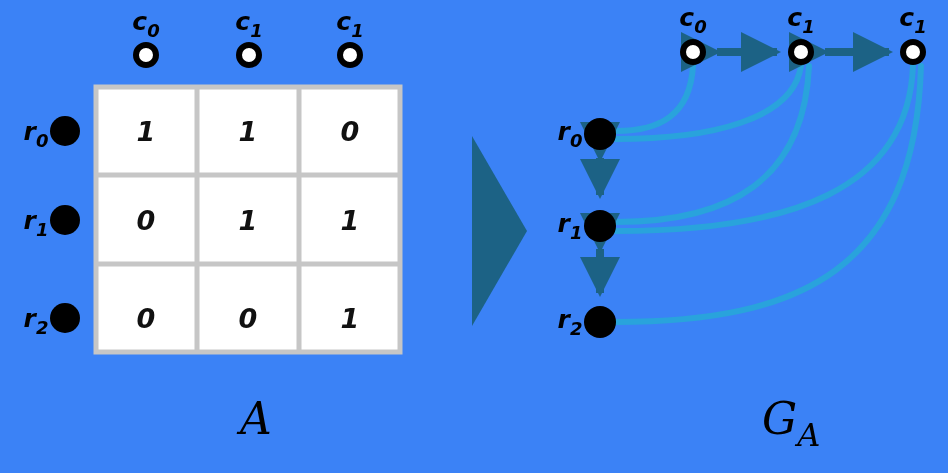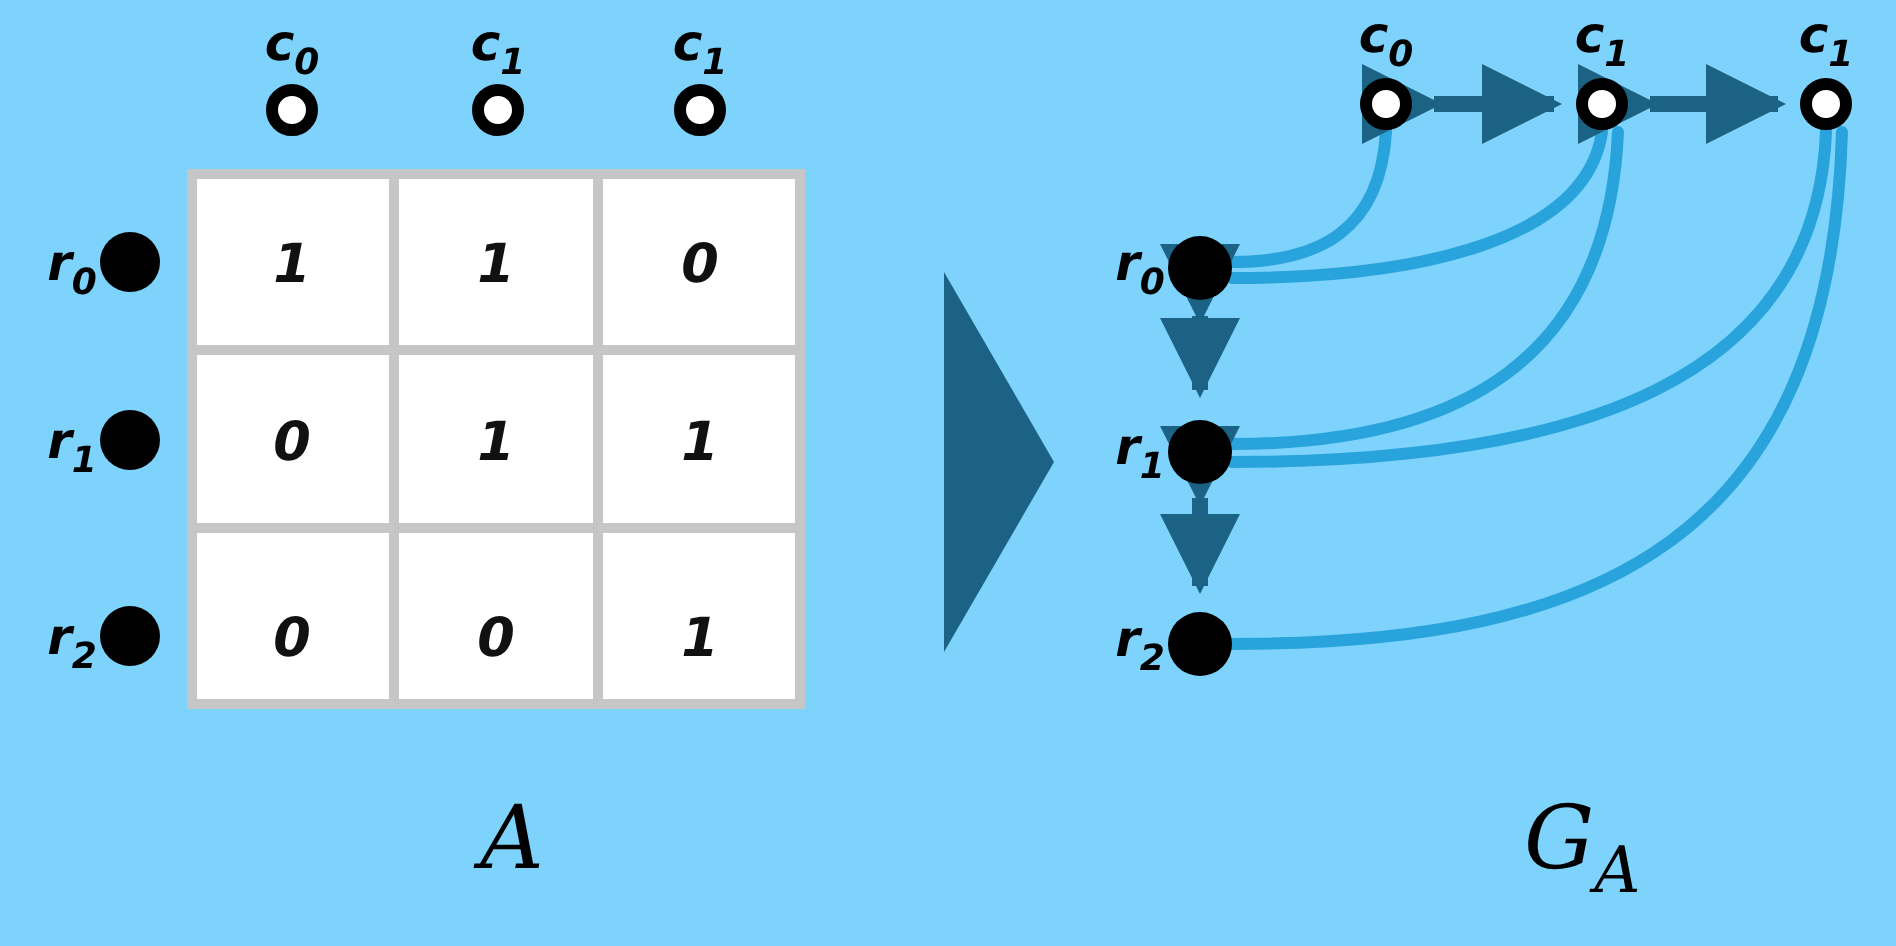--- a/index.html
+++ b/index.html
@@ -8,21 +8,21 @@
     padding: 0;
     background: #ffffff;
   }
   body {
     font-family: "Liberation Sans", sans-serif;
   }
   #figure-root {
     position: relative;
     width: 948px;
     height: 473px;
-    background: #7dd3fc;
+    background: #3b82f6;
     overflow: hidden;
   }
   #figure-svg {
     position: absolute;
     top: 0;
     left: 0;
     width: 948px;
     height: 473px;
     display: block;
   }

